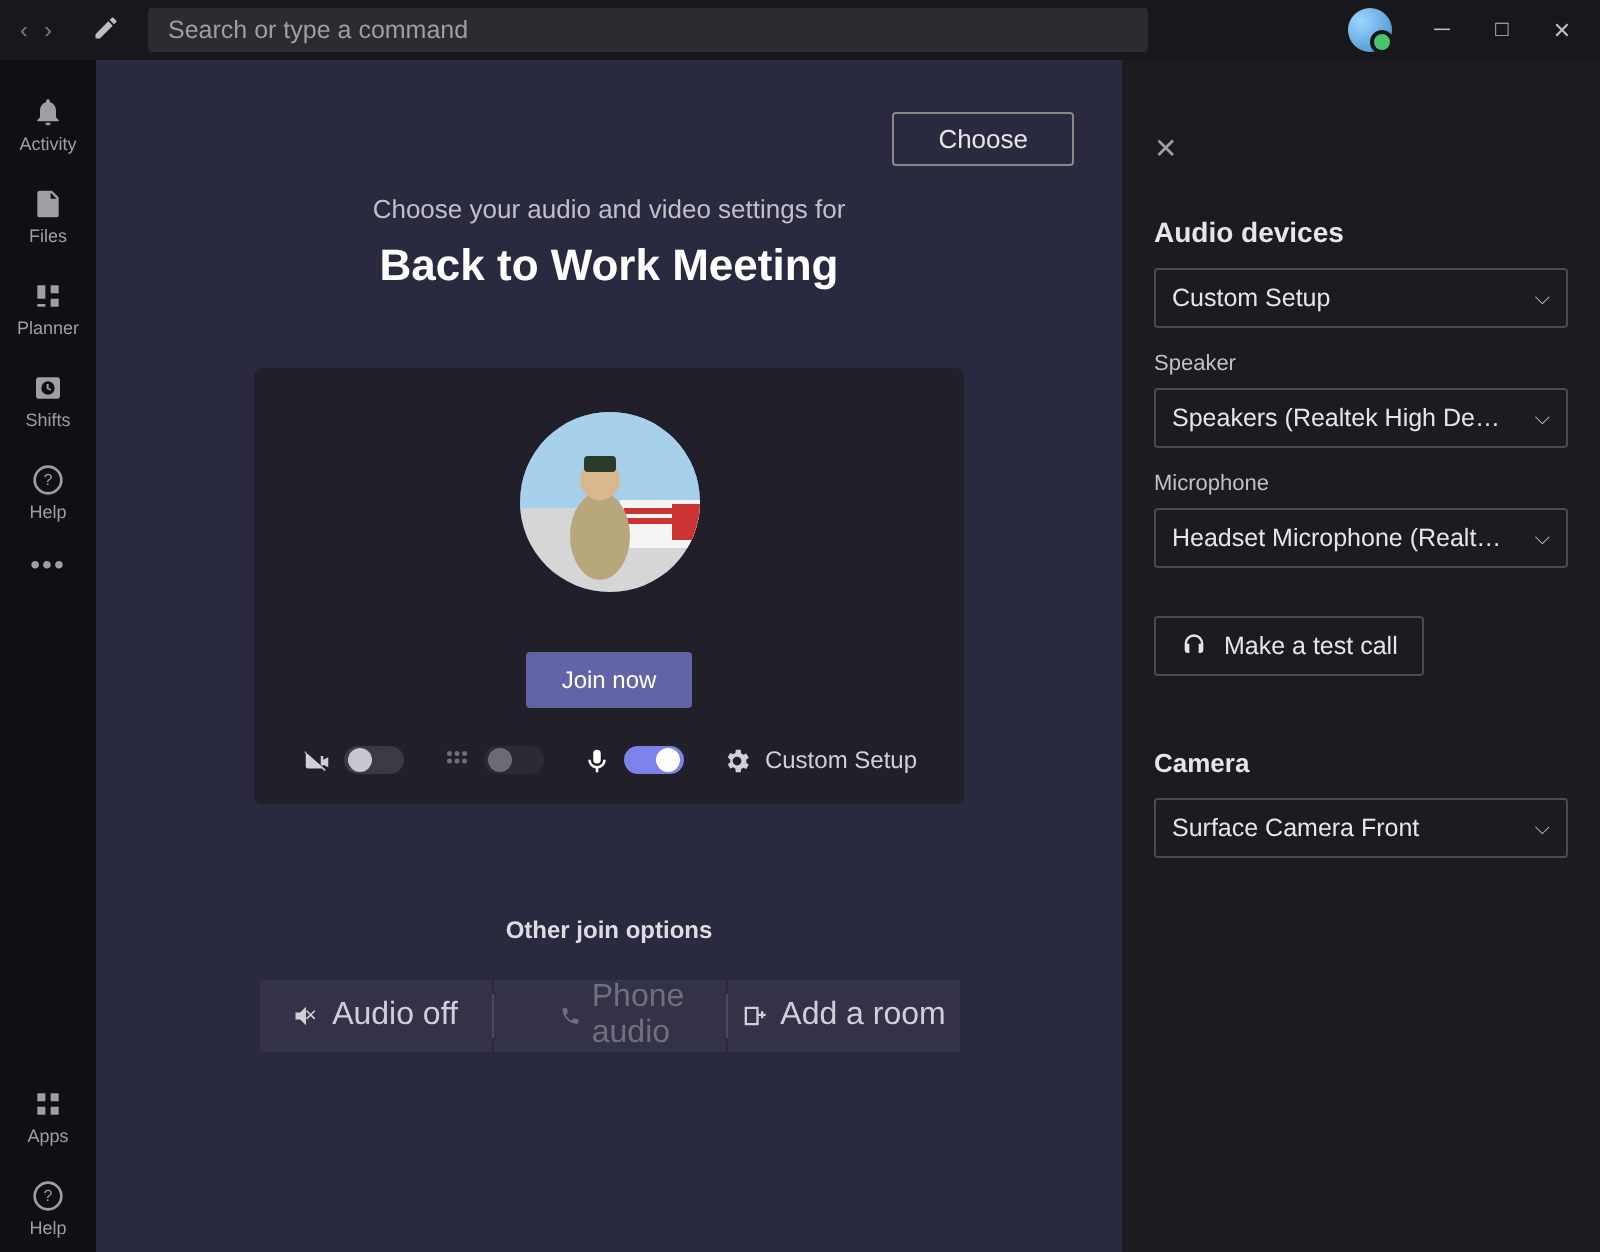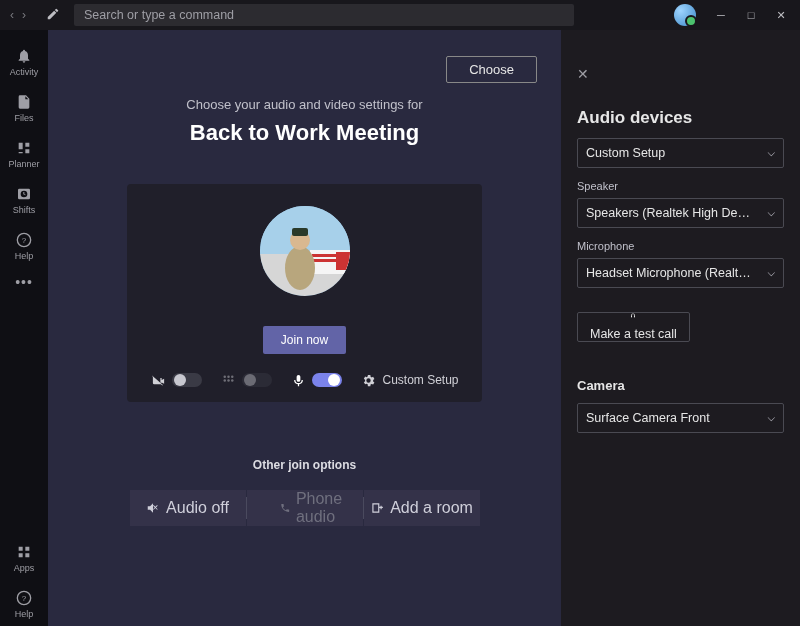--- a/index.html
+++ b/index.html
@@ -47,25 +47,25 @@
   .options-row { margin-top:18px; display:flex; }
   .opt { width:116px; height:36px; display:flex; align-items:center; justify-content:center; gap:6px; background:#343249; color:#cfcfda; font-size:16px; }
   .opt.disabled { color:#6f6f7e;padding-left:33px; }
   .opt-sep { width:1px; height:22px; background:#4a4a5e; align-self:center; }
   .opt svg { width:14px; height:14px; fill:currentColor; }
 
   .right-panel { width:239px; background:#1d1b20; color:#e6e6e6; display:flex; flex-direction:column; padding:18px 16px; overflow:hidden; }
   .rp-header { display:flex; justify-content:space-between; align-items:center; margin-bottom:26px; margin-top:18px; }
   .rp-title { font-size:16px; font-weight:700; }
   .rp-close { color:#9e9ea5; font-size:14px; }
-  .rp-section-hdr { font-size:17px; font-weight:600; margin-bottom:10px; color:#e6e6e6; }
+  .rp-section-hdr { font-size:14px; font-weight:600; margin-bottom:10px; color:#e6e6e6; }
   .rp-sub { font-size:11px; color:#c0c0ca; margin-bottom:6px; margin-top:12px; }
   .rp-select { width:100%; height:30px; border:1px solid #4a4a52; background:transparent; color:#e6e6e6; font-size:12.5px; display:flex; align-items:center; justify-content:space-between; padding:0 8px; border-radius:2px; cursor:pointer; }
   .rp-chev { color:#c0c0ca; font-size:10px; }
-  .rp-btn { margin-top:24px; height:30px; padding:0 12px; border:1px solid #4a4a52; background:transparent; color:#e6e6e6; font-size:12.5px; display:inline-flex; align-items:center; gap:8px; border-radius:2px; cursor:pointer; align-self:flex-start;flex-direction:column; }
+  .rp-btn { margin-top:24px; height:30px; padding:0 12px; border:1px solid #4a4a52; background:transparent; color:#e6e6e6; font-size:12.5px; display:inline-flex; align-items:center; gap:8px; border-radius:2px; cursor:pointer; align-self:flex-start; }
   .rp-btn svg { width:14px; height:14px; fill:currentColor; }
   .rp-cam-hdr { margin-top:36px; font-size:13px; font-weight:600; margin-bottom:10px; }
 
   .ellipsis { white-space:nowrap; overflow:hidden; text-overflow:ellipsis; max-width: 165px; }
 </style>
 </head>
 <body>
 
 <div class="title-bar">
   <div class="tb-nav">

